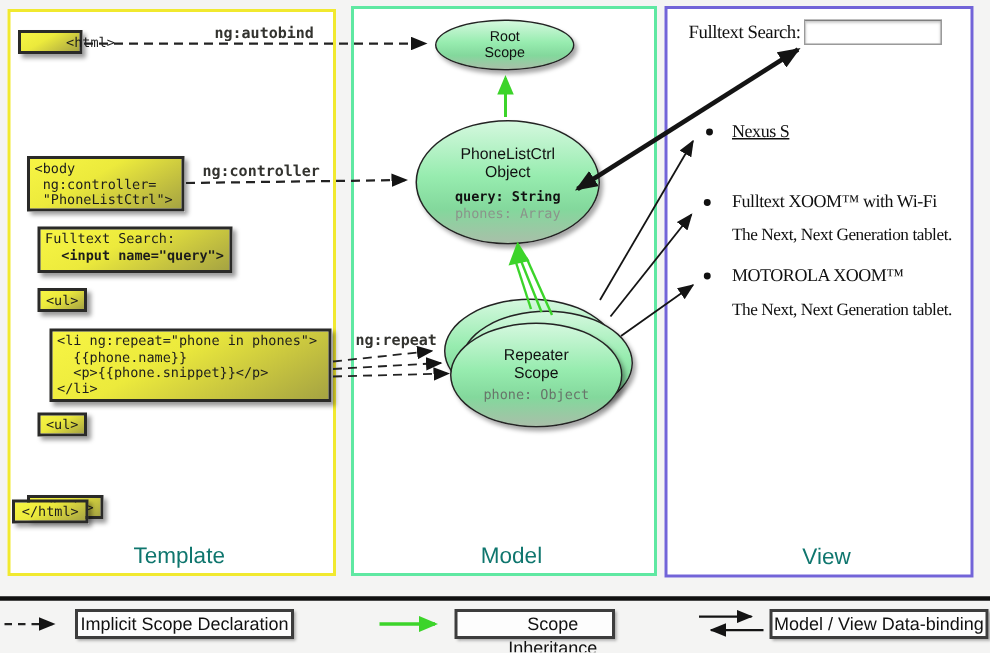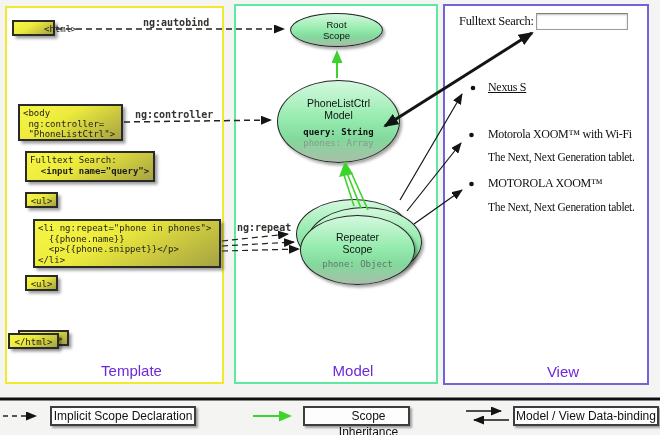--- a/index.html
+++ b/index.html
@@ -8,22 +8,22 @@
     position:relative; width:660px; height:435px;
     background:#f4f4f3; overflow:hidden;
     font-family:"Liberation Sans", sans-serif;
   }
   
   .col { position:absolute; background:#fff; }
   #col-template { left:5px;  top:6px; width:219px; height:378px; border:2px solid #f1e92f; }
   #col-model    { left:234px; top:4px; width:204px; height:380px; border:2px solid #5fe8a2; }
   #col-view     { left:443px; top:4px; width:206px; height:381px; border:2px solid #7264d8; }
   .col-label {
-    position:absolute; bottom:3px; left:17px; width:100%;
-    text-align:center; font-size:15px; color:#6d28d9;
+    position:absolute; bottom:3px; left:5px; width:100%;
+    text-align:center; font-size:15px; color:#0f766e;
   }
   
   .code {
     position:absolute;
     background:linear-gradient(150deg,#f7f544 0%,#ecea3c 40%,#c9c63f 70%,#a5a342 100%);
     border:2px solid #2a2a28;
     box-shadow:2.5px 2.5px 3px rgba(0,0,0,.40);
     font-family:"DejaVu Sans Mono", monospace;
     font-size:9px; line-height:10.5px; color:#1c1c1c;
     white-space:pre; padding:2px 3px;
@@ -128,38 +128,38 @@
   <div class="dir-label" id="lbl-controller">ng:controller</div>
   <div class="dir-label" id="lbl-repeat">ng:repeat</div>
 
   <div class="scope" id="root-scope">
     <div class="scope-title">Root
 Scope</div>
   </div>
 
   <div class="scope" id="phonelist-scope">
     <div class="scope-title">PhoneListCtrl
-Model</div>
+Object</div>
     <div class="scope-prop" id="prop-query">query: String</div>
     <div class="scope-prop" id="prop-phones">phones: Array</div>
   </div>
 
   <div class="scope" id="repeater-back"></div>
   <div class="scope" id="repeater-mid"></div>
   <div class="scope" id="repeater-front">
     <div class="scope-title">Repeater
 Scope</div>
     <div class="scope-prop" id="prop-phone">phone: Object</div>
   </div>
 
   <div class="serif" id="view-search-label">Fulltext Search:</div>
   <input type="text" id="view-search-input" value="" style="">
 
   <div class="serif v-title" id="v0t">Nexus S</div>
-  <div class="serif v-title" id="v1t">Motorola XOOM™ with Wi-Fi</div>
+  <div class="serif v-title" id="v1t">Fulltext XOOM™ with Wi-Fi</div>
   <div class="serif v-desc" id="v1d">The Next, Next Generation tablet.</div>
   <div class="serif v-title" id="v2t">MOTOROLA XOOM™</div>
   <div class="serif v-desc" id="v2d">The Next, Next Generation tablet.</div>
 
   <div class="legend-box" id="legend-implicit">Implicit Scope Declaration</div>
   <div class="legend-box" id="legend-inheritance">Scope Inheritance</div>
   <div class="legend-box" id="legend-binding">Model / View Data-binding</div>
 
   <svg id="overlay" width="660" height="435" viewBox="0 0 660 435">
     <defs>

